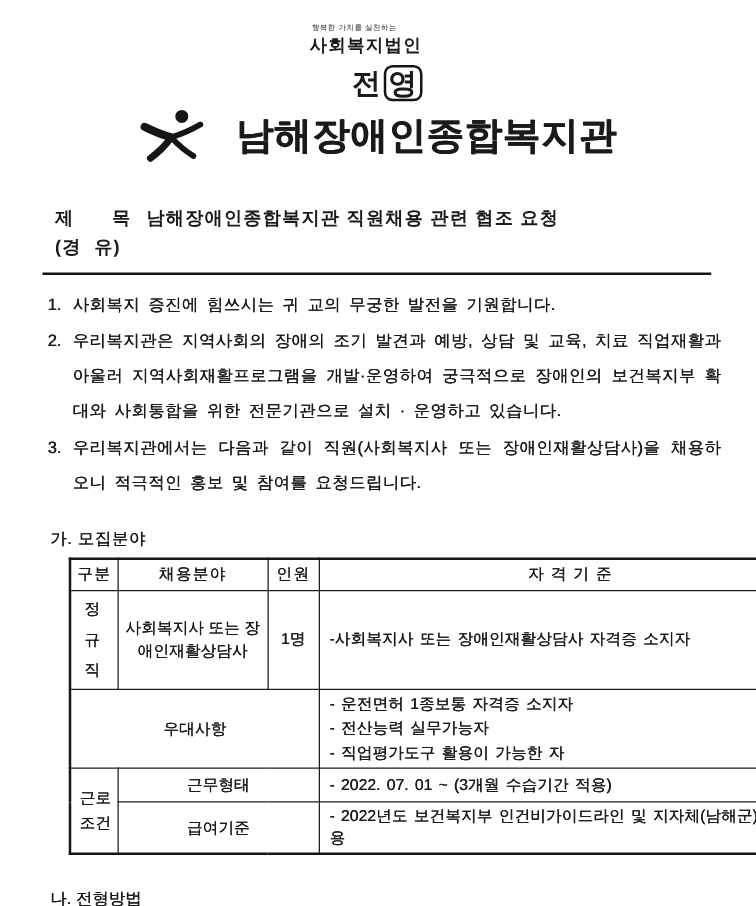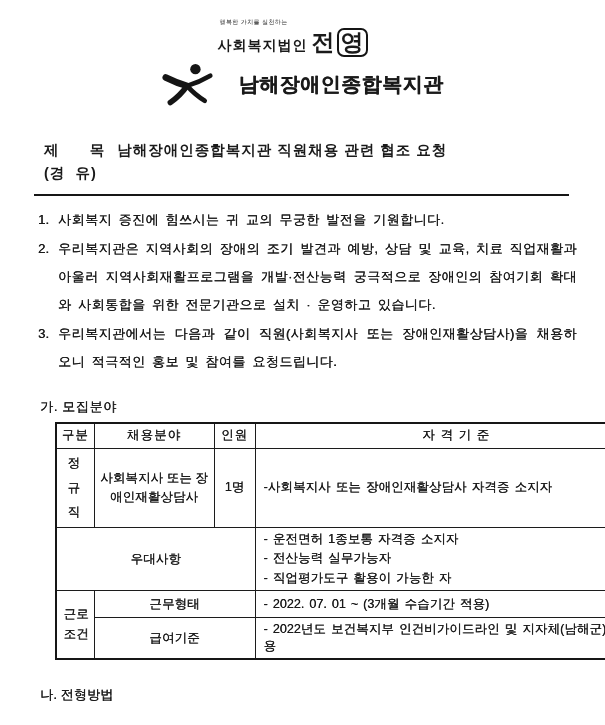--- a/index.html
+++ b/index.html
@@ -13,32 +13,32 @@
   }
 
   
   .logo{padding-top:18px;text-align:center;}
   .logo-top{display:flex;justify-content:center;align-items:flex-end;transform:translateX(-10px);}
   .logo-top-text{text-align:left;}
   .tagline{
     font-size:6px;letter-spacing:.4px;color:#2a2a2a;
     filter:blur(.3px);margin-bottom:1px;margin-left:2px;
   }
-  .foundation-line{display:flex;align-items:flex-end;gap:4px;}
+  .foundation-line{display:flex;align-items:flex-end;gap:4px;flex-direction:column;}
   .foundation{font-size:14px;font-weight:bold;letter-spacing:1px;padding-bottom:2px;}
   .brandname{font-size:23px;font-weight:bold;line-height:1;display:flex;align-items:center;}
   .brandname .boxed{
     display:inline-block;border:2.5px solid #151515;border-radius:7px;
     padding:1px 2px;margin-left:2px;line-height:1;
   }
   .logo-bottom{
     margin-top:4px;display:flex;justify-content:center;align-items:center;gap:4px;
   }
   .center-name{
-    font-size:20px;font-weight:bold;letter-spacing:.5px;
+    font-size:30px;font-weight:bold;letter-spacing:.5px;
     text-shadow:.6px 0 0 currentColor;
     margin-left:21px;
   }
   .symbol{width:52px;height:46px;flex:0 0 auto;}
 
   
   .hdr{margin:34px 30px 0 44px;font-size:14.5px;font-weight:bold;}
   .hdr-line{display:flex;margin-bottom:11px;align-items:baseline;}
   .hdr-label{white-space:pre;letter-spacing:1px;}
   .hdr-value{margin-left:12px;letter-spacing:1px;}
@@ -128,21 +128,21 @@
   </div>
   <hr class="rule">
 
   <div class="bodytext">
     <div class="para">
       <span class="num">1.</span>
       <span class="ptext">사회복지 증진에 힘쓰시는 귀 교의 무궁한 발전을 기원합니다.</span>
     </div>
     <div class="para">
       <span class="num">2.</span>
-      <span class="ptext">우리복지관은 지역사회의 장애의 조기 발견과 예방, 상담 및 교육, 치료 직업재활과 아울러 지역사회재활프로그램을 개발·전산능력 궁극적으로 장애인의 참여기회 확대와 사회통합을 위한 전문기관으로 설치 · 운영하고 있습니다.</span>
+      <span class="ptext">우리복지관은 지역사회의 장애의 조기 발견과 예방, 상담 및 교육, 치료 직업재활과 아울러 지역사회재활프로그램을 개발·운영하여 궁극적으로 장애인의 보건복지부 확대와 사회통합을 위한 전문기관으로 설치 · 운영하고 있습니다.</span>
     </div>
     <div class="para">
       <span class="num">3.</span>
       <span class="ptext">우리복지관에서는 다음과 같이 직원(사회복지사 또는 장애인재활상담사)을 채용하오니 적극적인 홍보 및 참여를 요청드립니다.</span>
     </div>
   </div>
 
   <div class="sec-title">가. 모집분야</div>
 
   <table class="recruit">

